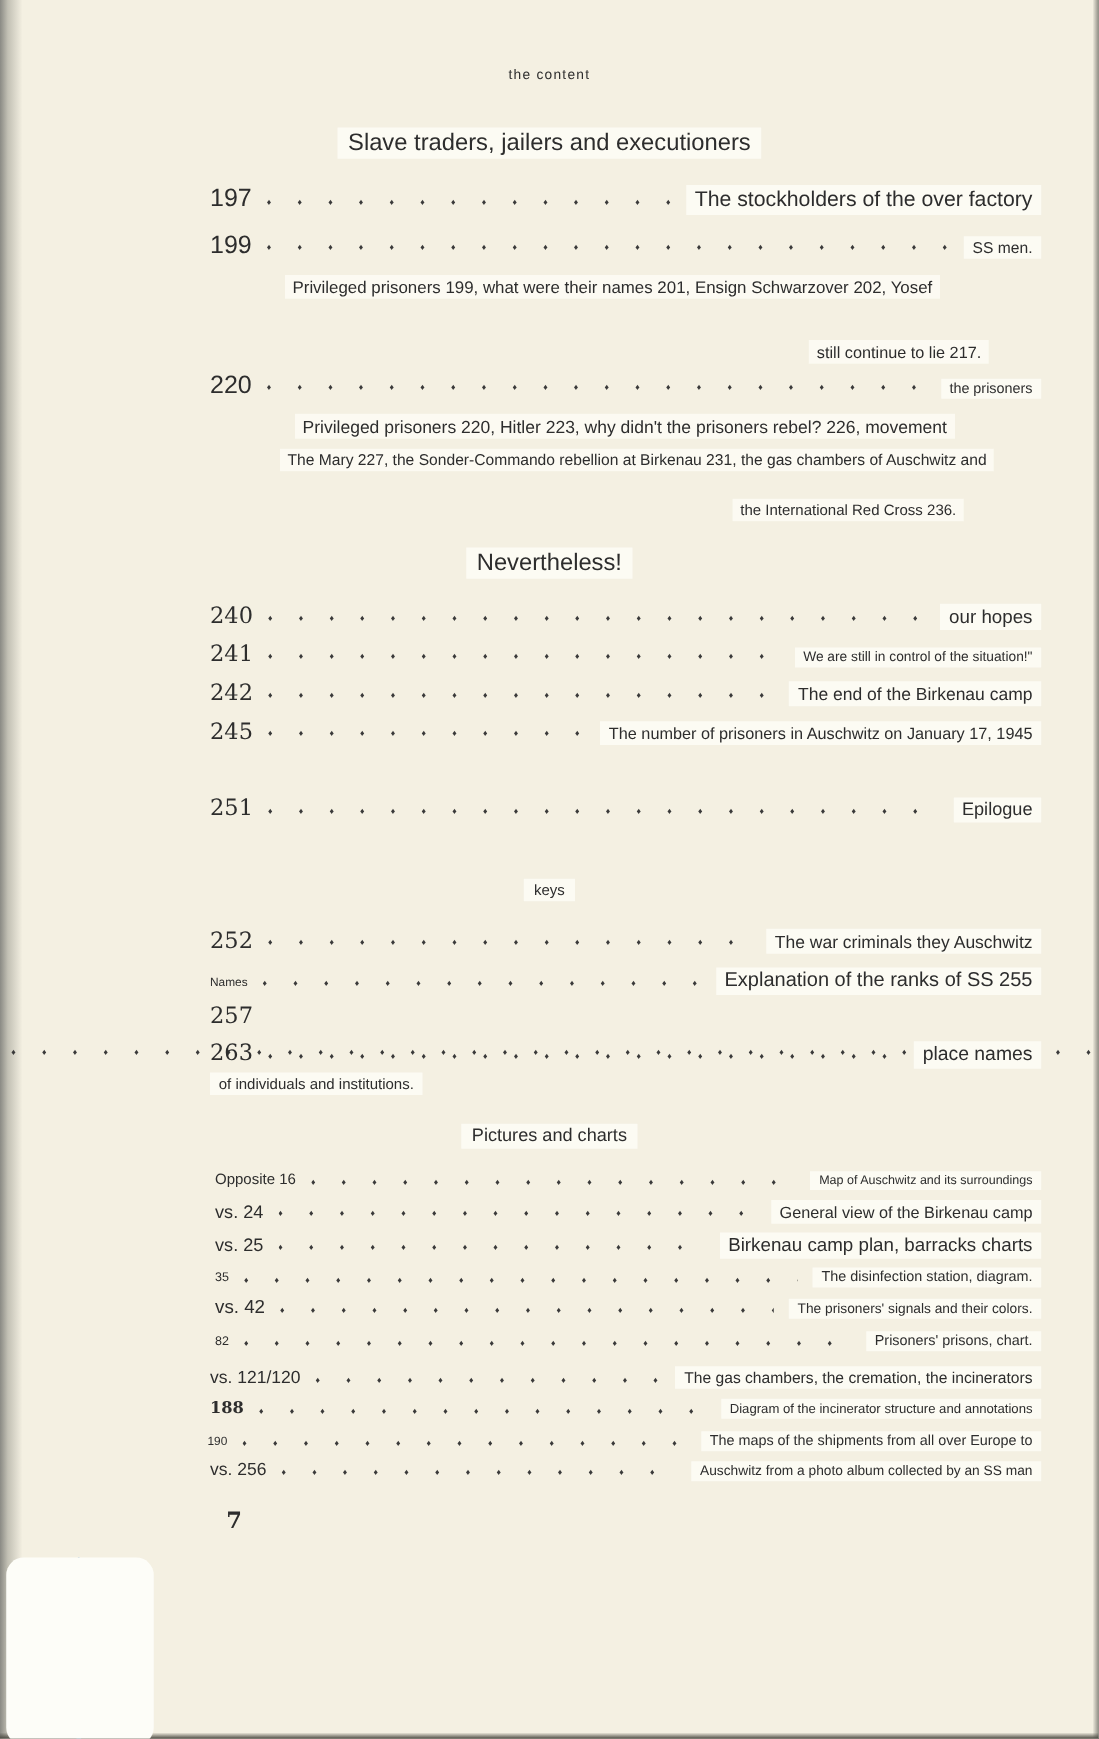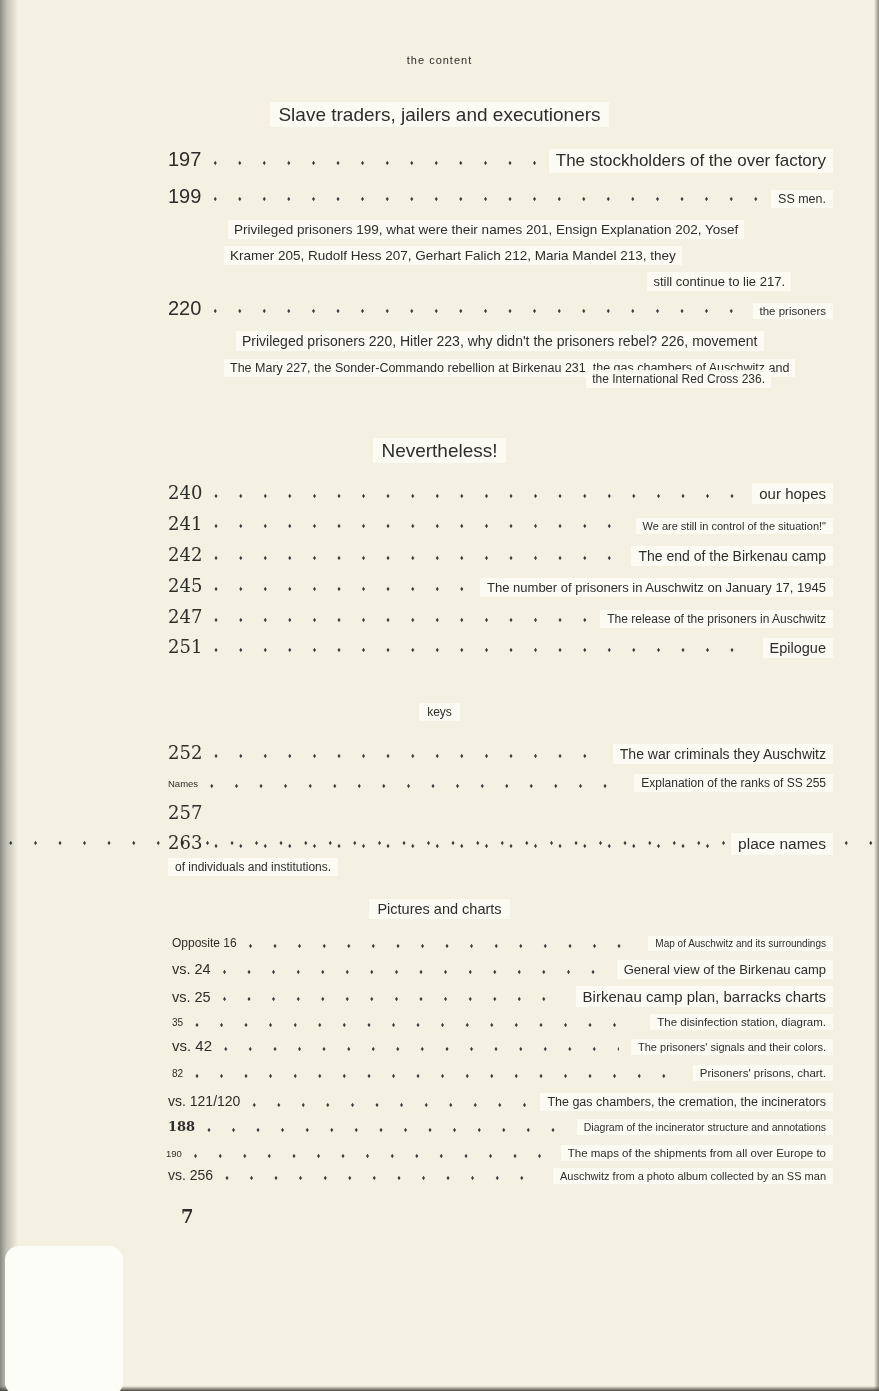--- a/index.html
+++ b/index.html
@@ -47,33 +47,32 @@
     <span class="dots">♦♦♦♦♦♦♦♦♦♦♦♦♦♦♦♦♦♦♦♦♦♦♦♦♦♦♦♦♦♦♦♦♦♦♦♦♦♦♦♦♦♦♦♦♦♦♦♦♦♦♦♦♦♦♦♦♦♦♦♦</span>
     <span class="title" style="font-size:17px;">The stockholders of the over factory</span>
   </div>
 
   <div class="row" style="top:185px;">
     <span class="num sans" style="font-size:20px;">199</span>
     <span class="dots">♦♦♦♦♦♦♦♦♦♦♦♦♦♦♦♦♦♦♦♦♦♦♦♦♦♦♦♦♦♦♦♦♦♦♦♦♦♦♦♦♦♦♦♦♦♦♦♦♦♦♦♦♦♦♦♦♦♦♦♦</span>
     <span class="title" style="font-size:12.5px;">SS men.</span>
   </div>
 
-  <div class="para-line" style="top:220px;left:228px;font-size:13.5px;">Privileged prisoners 199, what were their names 201, Ensign Explanation 202, Yosef</div>
-  <div class="para-line" style="top:246px;left:224px;font-size:13.5px;">Kramer 205, Rudolf Hess 207, Gerhart Falich 212, Maria Mandel 213, they</div>
+  <div class="para-line" style="top:220px;left:228px;font-size:13.5px;">Privileged prisoners 199, what were their names 201, Ensign Schwarzover 202, Yosef</div>
   <div class="para-line" style="top:272px;right:88px;font-size:13px;">still continue to lie 217.</div>
 
   <div class="row" style="top:297px;">
     <span class="num sans" style="font-size:20px;">220</span>
     <span class="dots">♦♦♦♦♦♦♦♦♦♦♦♦♦♦♦♦♦♦♦♦♦♦♦♦♦♦♦♦♦♦♦♦♦♦♦♦♦♦♦♦♦♦♦♦♦♦♦♦♦♦♦♦♦♦♦♦♦♦♦♦</span>
     <span class="title" style="font-size:11.5px;">the prisoners</span>
   </div>
 
   <div class="para-line" style="top:331px;left:236px;font-size:14px;">Privileged prisoners 220, Hitler 223, why didn't the prisoners rebel? 226, movement</div>
   <div class="para-line" style="top:359px;left:224px;font-size:12.5px;">The Mary 227, the Sonder-Commando rebellion at Birkenau 231, the gas chambers of Auschwitz and</div>
-  <div class="para-line" style="top:370px;right:108px;font-size:12px;margin-left:14px;">the International Red Cross 236.</div>
+  <div class="para-line" style="top:399px;right:108px;font-size:12px;margin-left:14px;">the International Red Cross 236.</div>
 
   <div class="center" style="top:440px;font-size:19px;">
     <span class="patch">Nevertheless!</span>
   </div>
 
   <div class="row" style="top:482px;">
     <span class="num serif" style="font-size:18px;">240</span>
     <span class="dots">♦♦♦♦♦♦♦♦♦♦♦♦♦♦♦♦♦♦♦♦♦♦♦♦♦♦♦♦♦♦♦♦♦♦♦♦♦♦♦♦♦♦♦♦♦♦♦♦♦♦♦♦♦♦♦♦♦♦♦♦</span>
     <span class="title" style="font-size:15px;">our hopes</span>
   </div>
@@ -85,44 +84,39 @@
   <div class="row" style="top:544px;">
     <span class="num serif" style="font-size:18px;">242</span>
     <span class="dots">♦♦♦♦♦♦♦♦♦♦♦♦♦♦♦♦♦♦♦♦♦♦♦♦♦♦♦♦♦♦♦♦♦♦♦♦♦♦♦♦♦♦♦♦♦♦♦♦♦♦♦♦♦♦♦♦♦♦♦♦</span>
     <span class="title" style="font-size:14px;">The end of the Birkenau camp</span>
   </div>
   <div class="row" style="top:575px;">
     <span class="num serif" style="font-size:18px;">245</span>
     <span class="dots">♦♦♦♦♦♦♦♦♦♦♦♦♦♦♦♦♦♦♦♦♦♦♦♦♦♦♦♦♦♦♦♦♦♦♦♦♦♦♦♦♦♦♦♦♦♦♦♦♦♦♦♦♦♦♦♦♦♦♦♦</span>
     <span class="title" style="font-size:13px;">The number of prisoners in Auschwitz on January 17, 1945</span>
   </div>
-  <div class="row" style="top:606px;">
-    <span class="num serif" style="font-size:18px;">247</span>
-    <span class="dots">♦♦♦♦♦♦♦♦♦♦♦♦♦♦♦♦♦♦♦♦♦♦♦♦♦♦♦♦♦♦♦♦♦♦♦♦♦♦♦♦♦♦♦♦♦♦♦♦♦♦♦♦♦♦♦♦♦♦♦♦</span>
-    <span class="title" style="font-size:12px;">The release of the prisoners in Auschwitz</span>
-  </div>
   <div class="row" style="top:636px;">
     <span class="num serif" style="font-size:18px;">251</span>
     <span class="dots">♦♦♦♦♦♦♦♦♦♦♦♦♦♦♦♦♦♦♦♦♦♦♦♦♦♦♦♦♦♦♦♦♦♦♦♦♦♦♦♦♦♦♦♦♦♦♦♦♦♦♦♦♦♦♦♦♦♦♦♦</span>
     <span class="title" style="font-size:14.5px;">Epilogue</span>
   </div>
 
   <div class="center" style="top:705px;font-size:12px;">
     <span class="patch">keys</span>
   </div>
 
   <div class="row" style="top:742px;">
     <span class="num serif" style="font-size:18px;">252</span>
     <span class="dots">♦♦♦♦♦♦♦♦♦♦♦♦♦♦♦♦♦♦♦♦♦♦♦♦♦♦♦♦♦♦♦♦♦♦♦♦♦♦♦♦♦♦♦♦♦♦♦♦♦♦♦♦♦♦♦♦♦♦♦♦</span>
     <span class="title" style="font-size:14px;">The war criminals they Auschwitz</span>
   </div>
   <div class="row" style="top:774px;">
     <span class="num sans" style="font-size:9.5px;">Names</span>
     <span class="dots">♦♦♦♦♦♦♦♦♦♦♦♦♦♦♦♦♦♦♦♦♦♦♦♦♦♦♦♦♦♦♦♦♦♦♦♦♦♦♦♦♦♦♦♦♦♦♦♦♦♦♦♦♦♦♦♦♦♦♦♦</span>
-    <span class="title" style="font-size:12px;">Explanation of the ranks of SS 255</span>
+    <span class="title" style="font-size:16px;">Explanation of the ranks of SS 255</span>
   </div>
   <div class="row" style="top:802px;flex-direction:column;">
     <span class="num serif" style="font-size:18px;">257</span>
     <span class="dots">♦♦♦♦♦♦♦♦♦♦♦♦♦♦♦♦♦♦♦♦♦♦♦♦♦♦♦♦♦♦♦♦♦♦♦♦♦♦♦♦♦♦♦♦♦♦♦♦♦♦♦♦♦♦♦♦♦♦♦♦</span>
     <span class="title" style="font-size:12px;">of individuals and institutions.</span>
   </div>
   <div class="row" style="top:832px;">
     <span class="num serif" style="font-size:18px;">263</span>
     <span class="dots">♦♦♦♦♦♦♦♦♦♦♦♦♦♦♦♦♦♦♦♦♦♦♦♦♦♦♦♦♦♦♦♦♦♦♦♦♦♦♦♦♦♦♦♦♦♦♦♦♦♦♦♦♦♦♦♦♦♦♦♦</span>
     <span class="title" style="font-size:15.5px;">place names</span>

